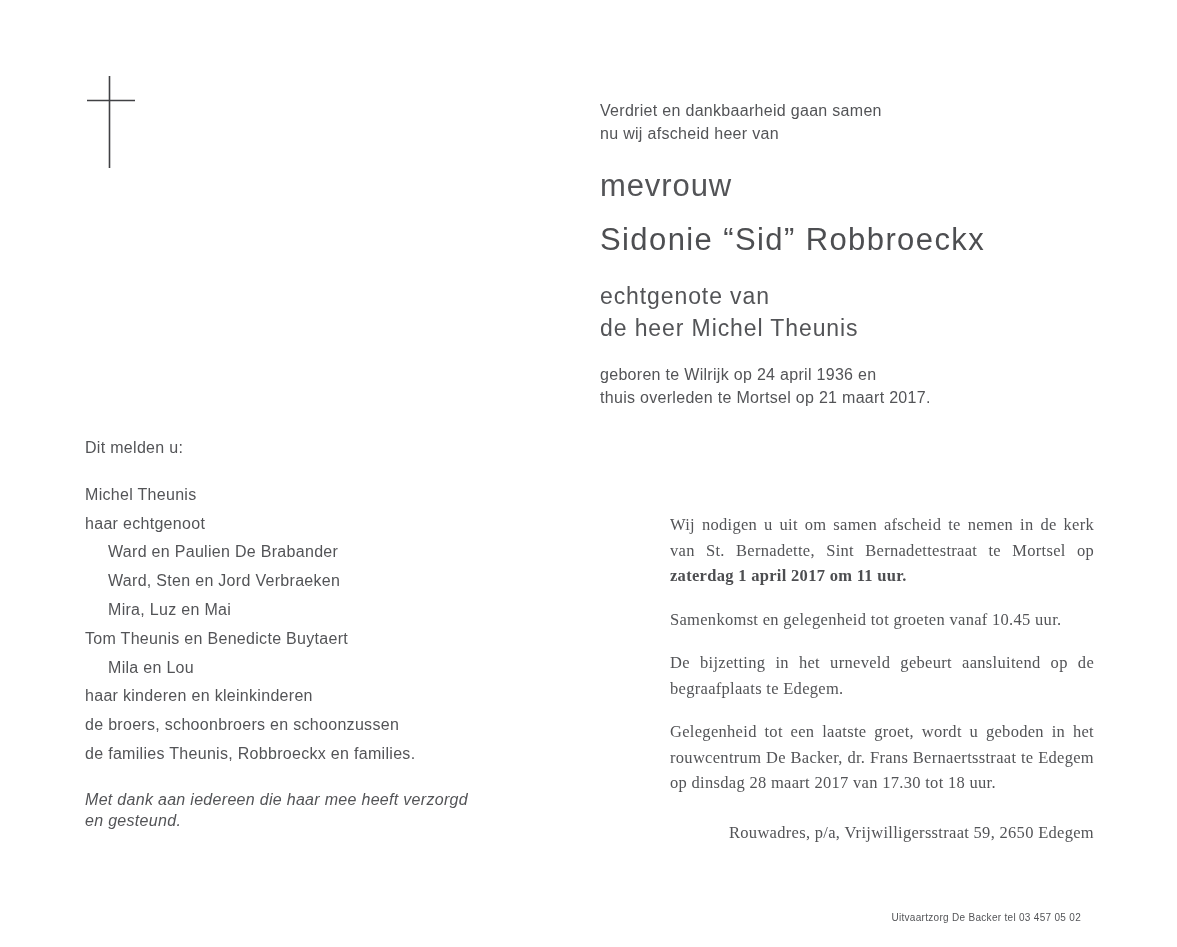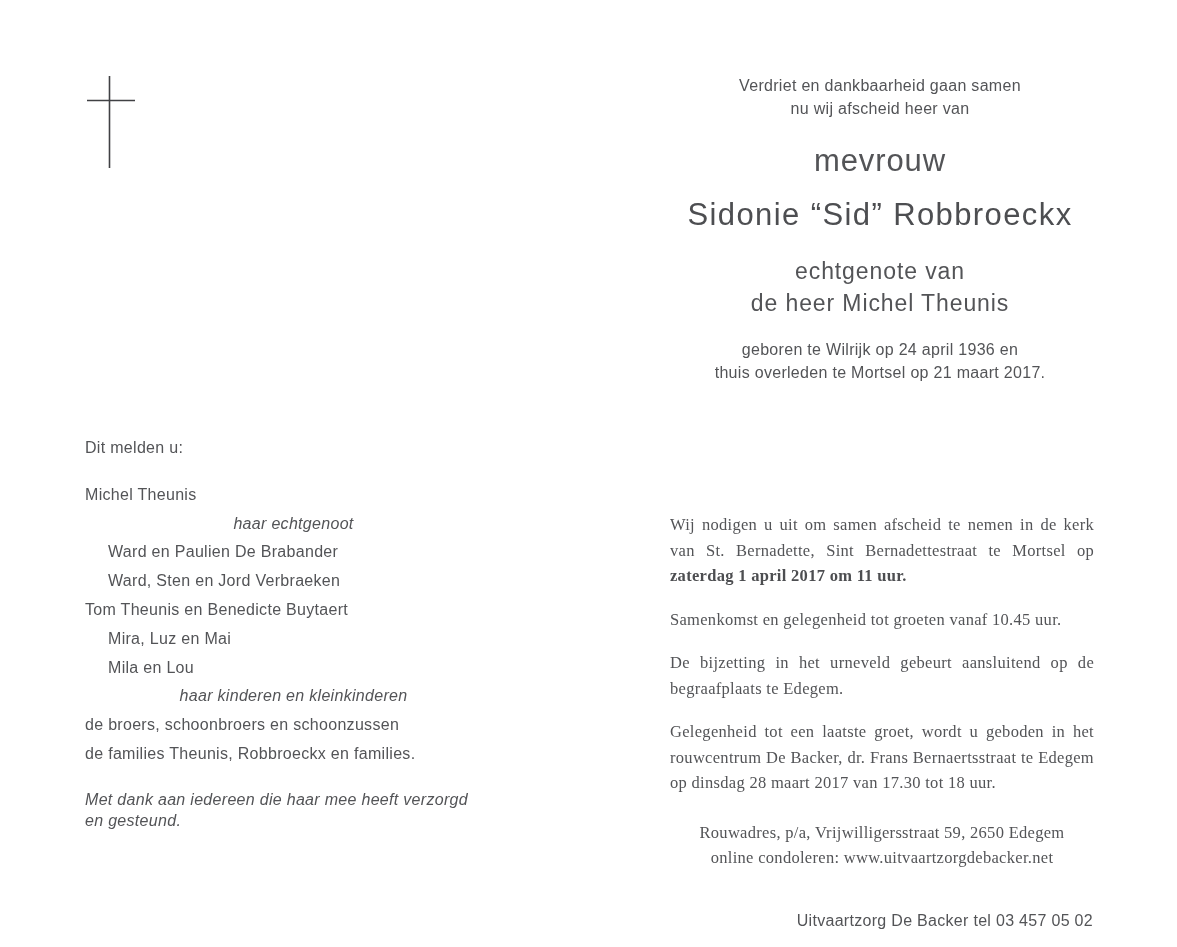--- a/index.html
+++ b/index.html
@@ -31,22 +31,22 @@
     position: absolute;
     left: 600px;
     top: 0;
     width: 560px;
     height: 400px;
   }
   .header .hline {
     position: absolute;
     left: 0;
     width: 100%;
-    text-align: center;
     white-space: nowrap;
+    margin-top: 25px;
   }
   .h-intro1 { top: 77px;  font-size: 16px; }
   .h-intro2 { top: 100px; font-size: 16px; }
   .h-title  { top: 143px; font-size: 31px; letter-spacing: 0.9px; }
   .h-name   { top: 197px; font-size: 31px; letter-spacing: 1.4px; color: #4d4e51; }
   .h-rel1   { top: 258px; font-size: 23px; letter-spacing: 0.9px; }
   .h-rel2   { top: 290px; font-size: 23px; letter-spacing: 0.9px; }
   .h-born1  { top: 341px; font-size: 16px; }
   .h-born2  { top: 364px; font-size: 16px; }
 
@@ -56,22 +56,21 @@
     left: 85px;
     top: 434px;
     width: 417px;
     font-size: 16px;
     line-height: 28.8px;
   }
   .family .line { white-space: nowrap; }
   .family .announce { margin-bottom: 18px; }
   .family .indent { padding-left: 23px; }
   .family .role {
-    font-style: italic;
-    text-align: center;
+    text-align: left;
   }
   .family .thanks {
     margin-top: 20px;
     font-style: italic;
     line-height: 21px;
   }
 
   
   .service {
     position: absolute;
@@ -79,29 +78,29 @@
     top: 512px;
     width: 424px;
     font-size: 16.5px;
     line-height: 25.5px;
     font-family: Liberation Serif, serif;
   }
   .service p {
     margin: 0 0 18px 0;
     text-align: justify;
   }
-  .service p.no-justify { text-align: center; margin-top: 24px; }
+  .service p.no-justify { text-align: right; margin-top: 24px; }
   .service .bold { font-weight: bold; color: #4d4e51; }
 
   
   .footer {
     position: absolute;
-    right: 84px;
+    right: 96px;
     top: 912px;
-    font-size: 16px;
+    font-size: 10px;
     white-space: nowrap;
   }
 </style>
 </head>
 <body>
 
 <div class="cross">
   <svg width="60" height="105" viewBox="0 0 60 105" aria-hidden="true">
     <line x1="29.5" y1="6" x2="29.5" y2="98" stroke="#404144" stroke-width="1.6"></line>
     <line x1="7" y1="30.5" x2="55" y2="30.5" stroke="#404144" stroke-width="1.6"></line>
@@ -120,37 +119,36 @@
 </div>
 
 <div class="family">
   <div class="line announce">Dit melden u:</div>
   <div class="line">Michel Theunis</div>
   <div class="line role">haar echtgenoot</div>
   <div>
 
       <div class="line indent">Ward en Paulien De Brabander</div>
       <div class="line indent">Ward, Sten en Jord Verbraeken</div>
+      <div class="line indent">Mira, Luz en Mai</div>
       <div class="line">Tom Theunis en Benedicte Buytaert</div>
-      <div class="line indent">Mira, Luz en Mai</div>
       <div class="line indent">Mila en Lou</div>
     </div>
   <div class="line role">haar kinderen en kleinkinderen</div>
   <div class="line">de broers, schoonbroers en schoonzussen</div>
   <div class="line">de families Theunis, Robbroeckx en families.</div>
   <div class="thanks">
     <div>Met dank aan iedereen die haar mee heeft verzorgd</div>
     <div>en gesteund.</div>
   </div>
 </div>
 
 <div class="service">
   <p><span>Wij nodigen u uit om samen afscheid te nemen in de kerk van St. Bernadette, Sint Bernadettestraat te Mortsel op </span><span class="bold">zaterdag 1 april 2017 om 11 uur.</span></p>
   <p>Samenkomst en gelegenheid tot groeten vanaf 10.45 uur.</p>
   <p>De bijzetting in het urneveld gebeurt aansluitend op de begraafplaats te Edegem.</p>
   <p>Gelegenheid tot een laatste groet, wordt u geboden in het rouwcentrum De Backer, dr. Frans Bernaertsstraat te Edegem op dinsdag 28 maart 2017 van 17.30 tot 18 uur.</p>
   <p class="no-justify">
     <span>Rouwadres, p/a, Vrijwilligersstraat 59, 2650 Edegem</span><br>
-    <span>online condoleren: www.uitvaartzorgdebacker.net</span>
   </p>
 </div>
 
 <div class="footer">Uitvaartzorg De Backer tel 03 457 05 02</div>
 
 </body></html>

